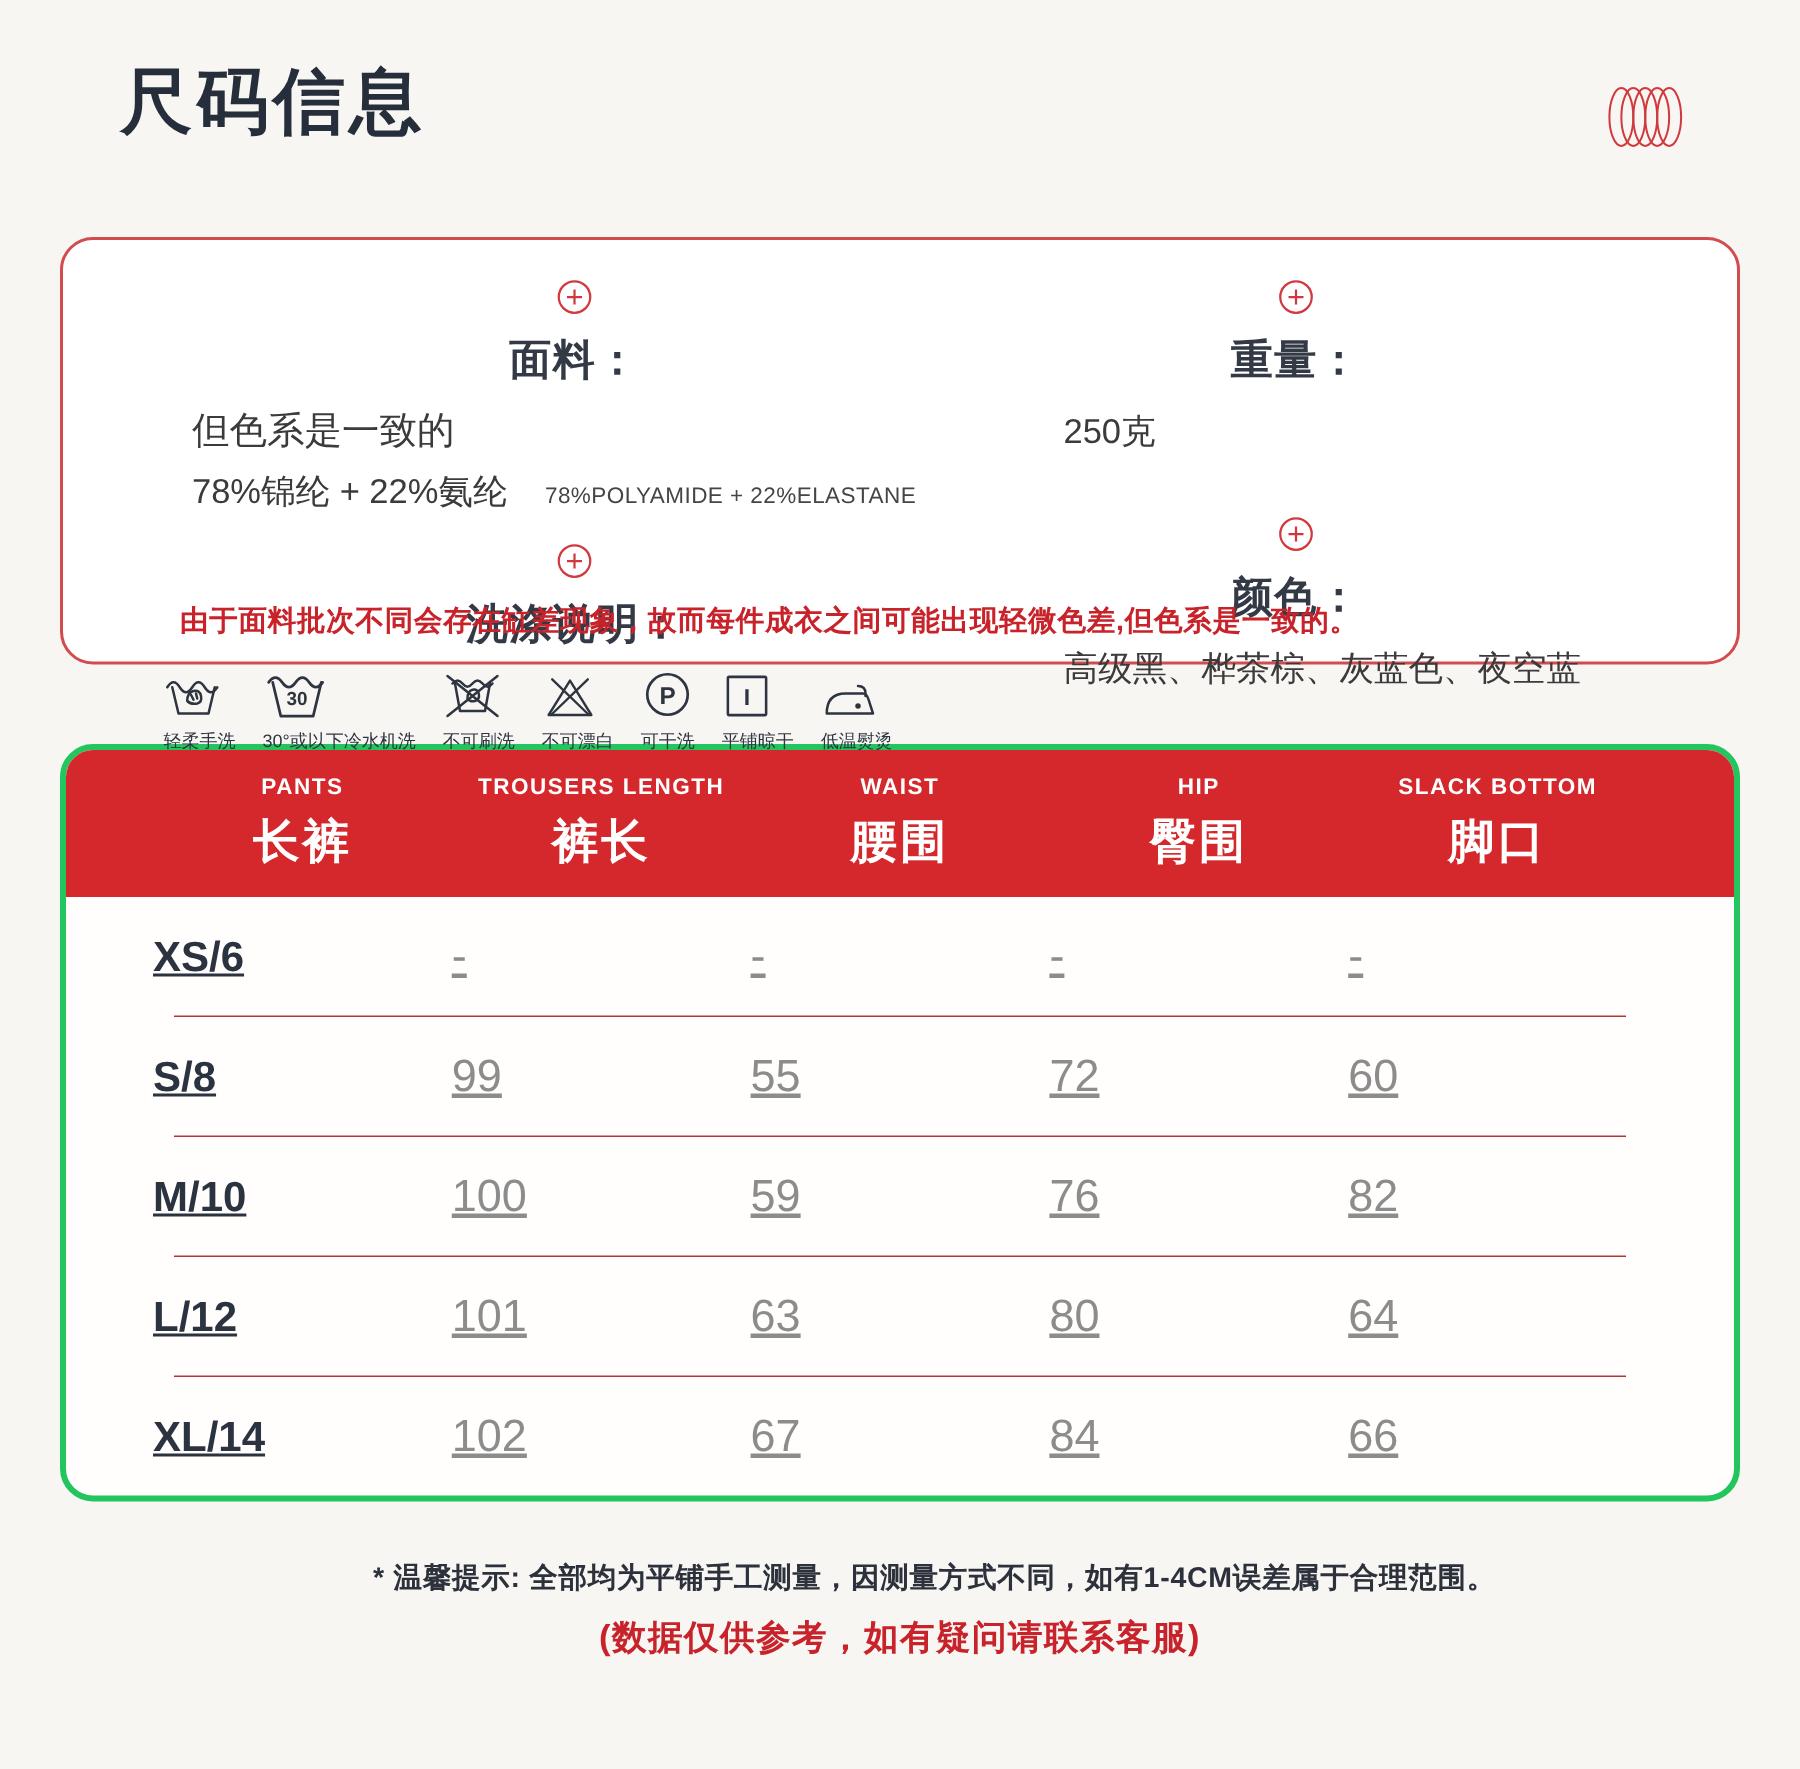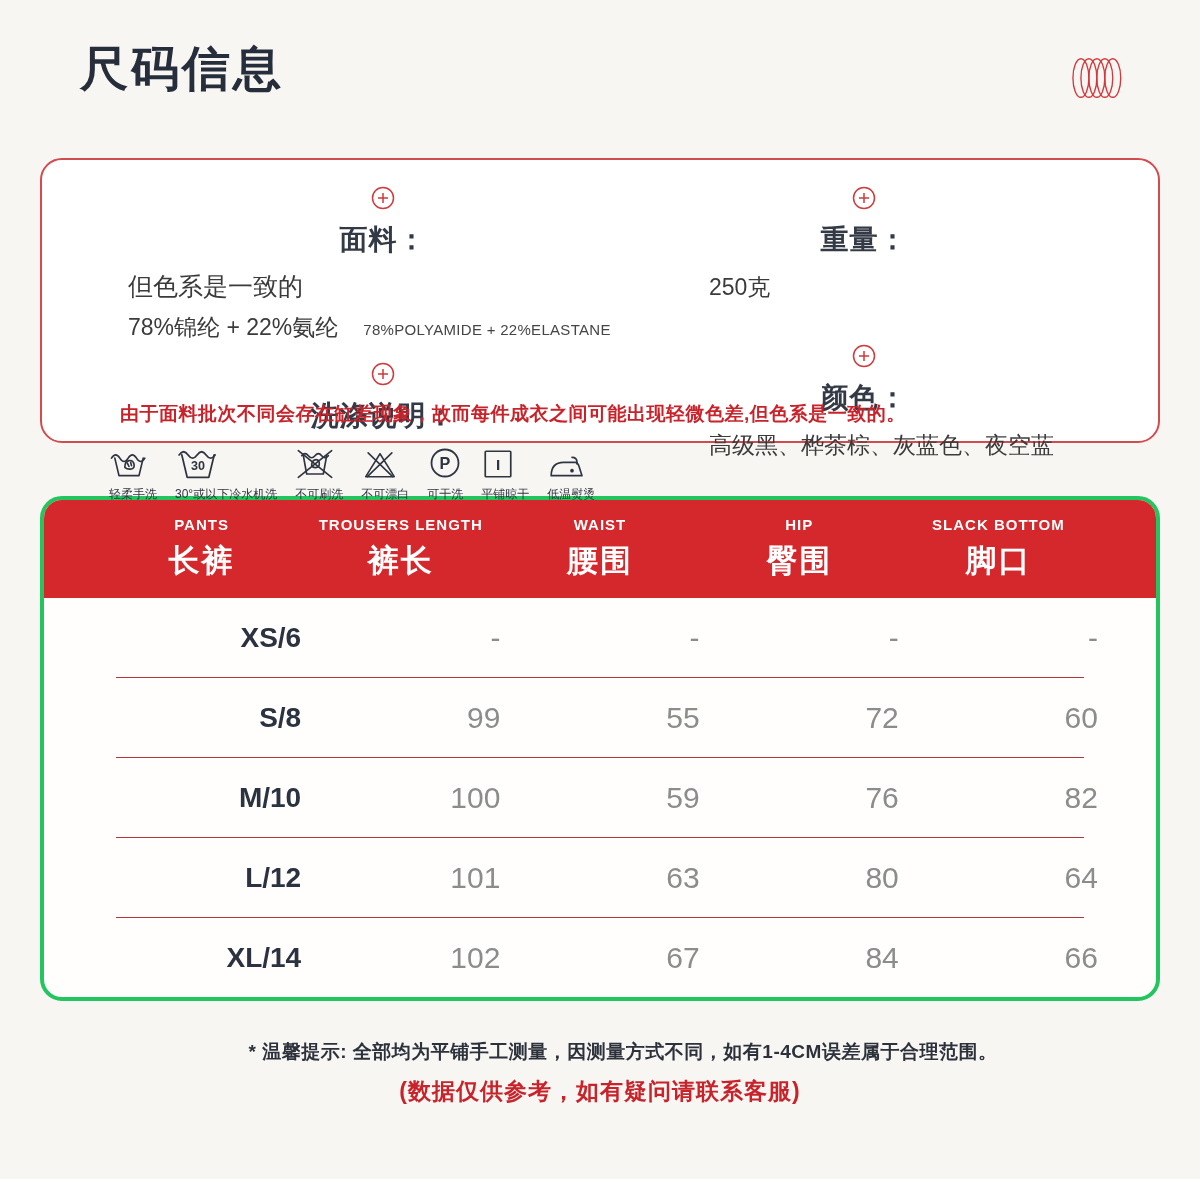--- a/index.html
+++ b/index.html
@@ -74,21 +74,21 @@
     padding:0 58px; align-items:center;
   }
   .th { text-align:center; color:#ffffff; }
   .th-en { font-size:15px; font-weight:700; letter-spacing:1px; }
   .th-cn { font-size:31px; font-weight:800; margin-top:7px; letter-spacing:2px; }
   .table-body { padding:0; }
   .tr {
     display:grid; grid-template-columns:repeat(5,1fr);
     padding:0 58px; align-items:center; height:79px;
   }
-  .td { text-align:right; font-size:30px; color:#8c8c8c; font-stretch:condensed; }
+  .td { text-align:left; font-size:30px; color:#8c8c8c; font-stretch:condensed;text-decoration:underline; }
   .td.size { font-size:28px; font-weight:700; color:#2b3240; font-stretch:normal; }
   .row-sep { height:1px; background:#b23538; margin:0 72px; }
 
   
   .page-footer { text-align:center; margin-top:38px; }
   .tip { font-size:19px; font-weight:700; color:#2c313b; letter-spacing:0.5px;margin-left:46px; }
   .disclaimer { font-size:23px; font-weight:800; color:#c8232a; margin-top:11px; letter-spacing:1px; }
 
   .icon-stroke { stroke:#2f3540; fill:none; stroke-width:2; stroke-linecap:round; stroke-linejoin:round; }
   .icon-text { fill:#2f3540; font-family:"Liberation Sans",sans-serif; font-weight:700; }

